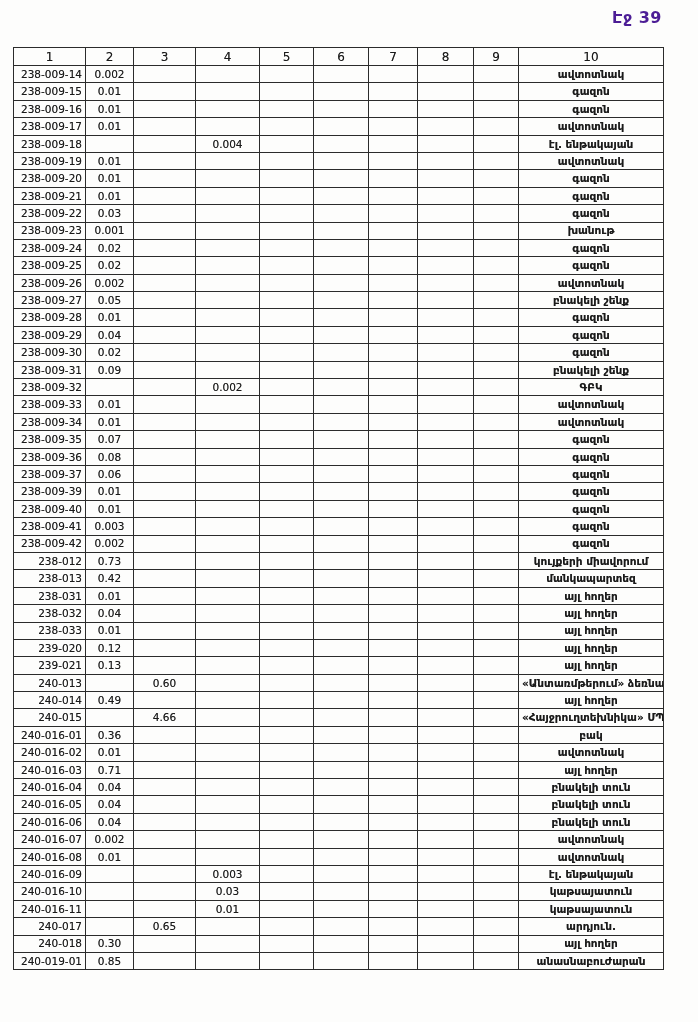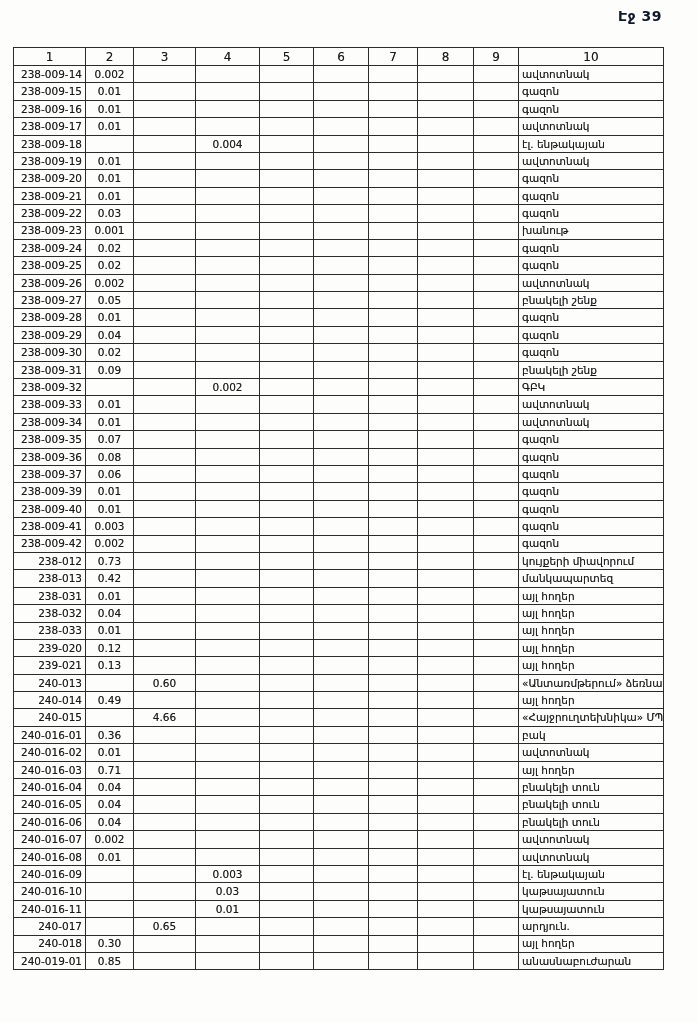--- a/index.html
+++ b/index.html
@@ -5,21 +5,21 @@
   html,body{margin:0;padding:0;}
   body{
     width:698px;height:1022px;position:relative;
     background:#fdfdfc;
     font-family:"DejaVu Sans","Liberation Sans",sans-serif;
     color:#1a1a1a;
     overflow:hidden;
   }
   .page-label{
     position:absolute;top:8px;right:36px;
-    font-size:14px;font-weight:bold;color:#0f172a;
+    font-size:16px;font-weight:bold;color:#4c1d95;
     letter-spacing:0.5px;
   }
   .table-wrap{
     position:absolute;left:13px;top:47px;width:650px;
   }
   table.grid{
     border-collapse:collapse;table-layout:fixed;width:650px;
     background:transparent;
   }
   table.grid th, table.grid td{
@@ -30,21 +30,21 @@
     line-height:1;
     overflow:hidden;white-space:nowrap;
     text-shadow:0 0 0.4px rgba(20,20,20,0.55);
   }
   table.grid th{
     font-size:12px;font-weight:normal;text-align:center;
     height:17px;
   }
   td.c-id{text-align:right;font-size:10.5px;}
   td.c-num{text-align:center;}
-  td.c-use{text-align:left;position:relative;}
+  td.c-use{text-align:center;position:relative;font-weight:bold;}
 </style>
 </head>
 <body>
 
 <div class="page-label">Էջ 39</div>
 
 <div class="table-wrap">
   <table class="grid" id="grid">
     <colgroup>
       <col style="width:72px">

